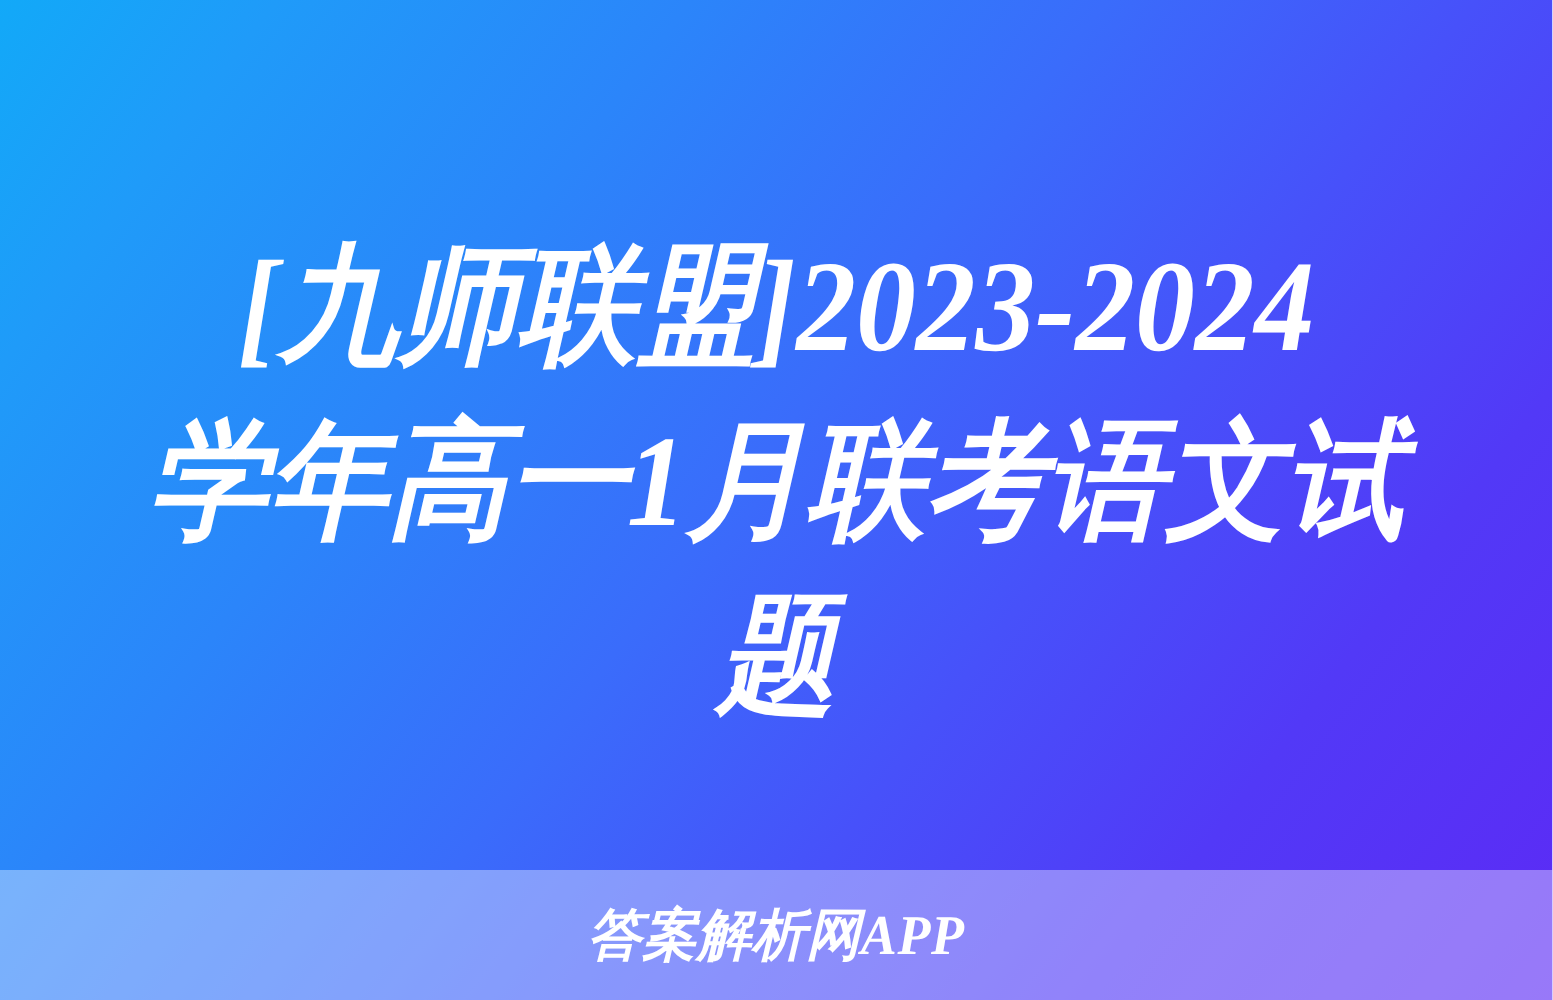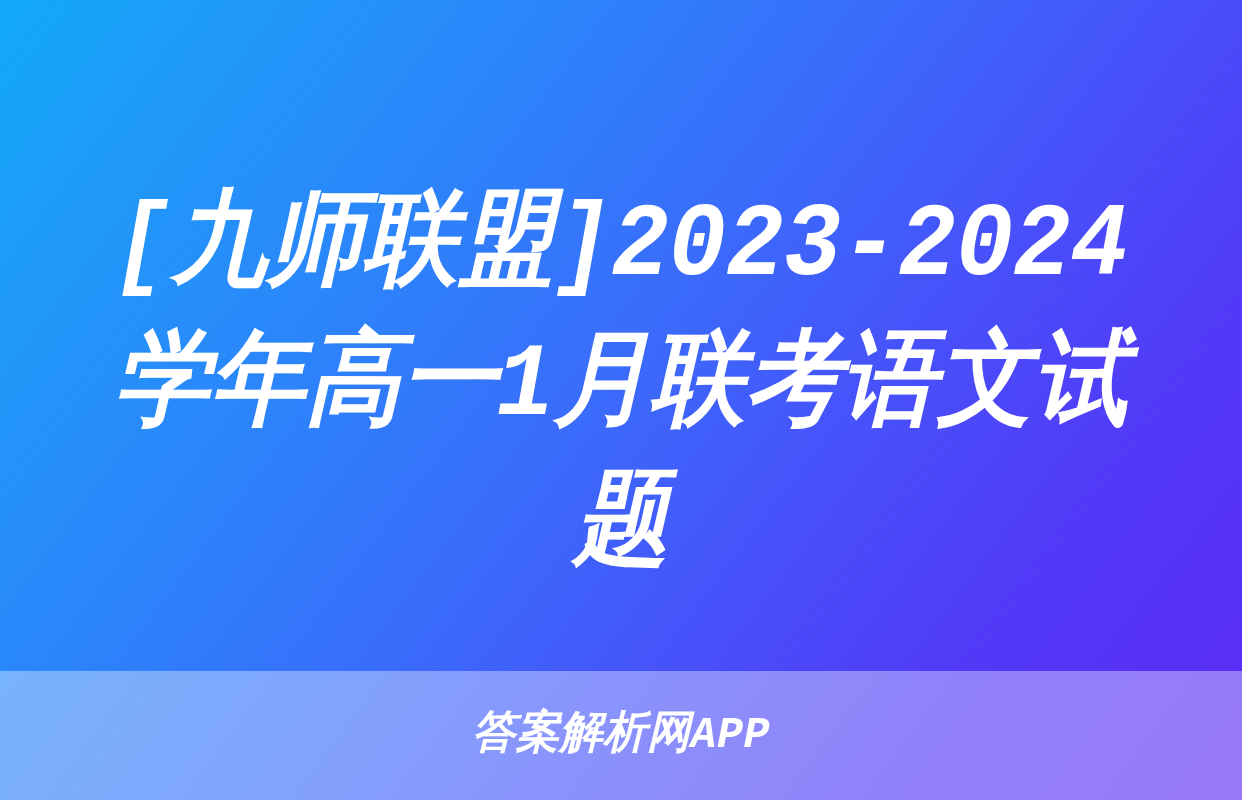--- a/index.html
+++ b/index.html
@@ -6,21 +6,21 @@
     margin: 0;
     padding: 0;
     background: #ffffff;
   }
 
   #poster {
     position: relative;
     width: 1242px;
     height: 800px;
     overflow: hidden;
-    font-family: Liberation Mono, monospace;
+    font-family: Liberation Serif, serif;
     
     background: linear-gradient(127deg,
         #12a9f8 0%,
         #1f9bf9 12%,
         #2b85fa 30%,
         #3a6cfb 48%,
         #4751fa 64%,
         #5239f7 80%,
         #5c2af5 100%);
   }
@@ -49,21 +49,21 @@
     transform-origin: center center;
     text-rendering: optimizeLegibility;
   }
 
   
   .watermark-band {
     position: absolute;
     left: 0;
     right: 0;
     bottom: 0;
-    height: 129px;
+    height: 104px;
     background: rgba(255, 255, 255, 0.37);
     display: flex;
     align-items: center;
     justify-content: center;
     text-align: right;
   }
 
   .watermark-text {
     color: #ffffff;
     font-size: 45px;

